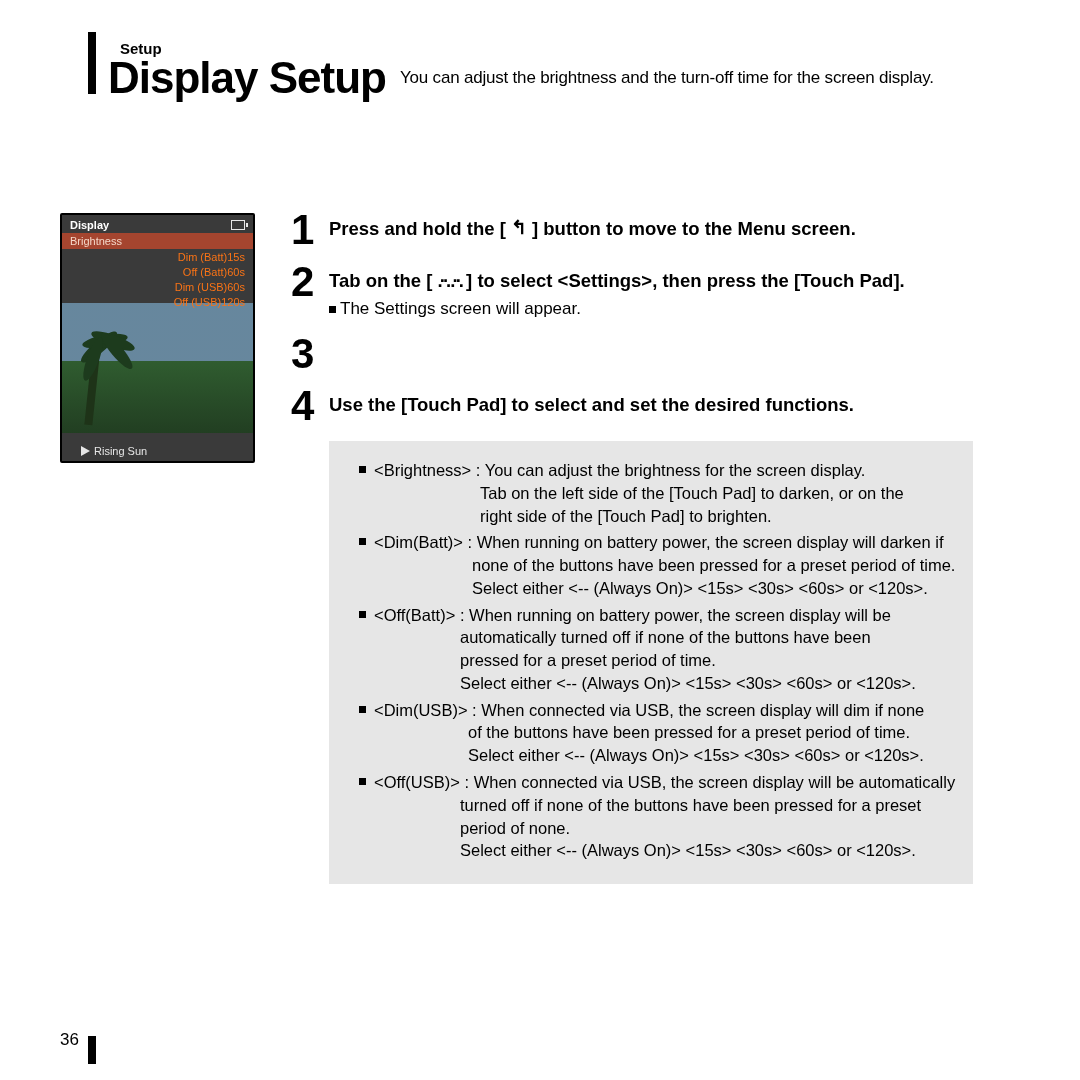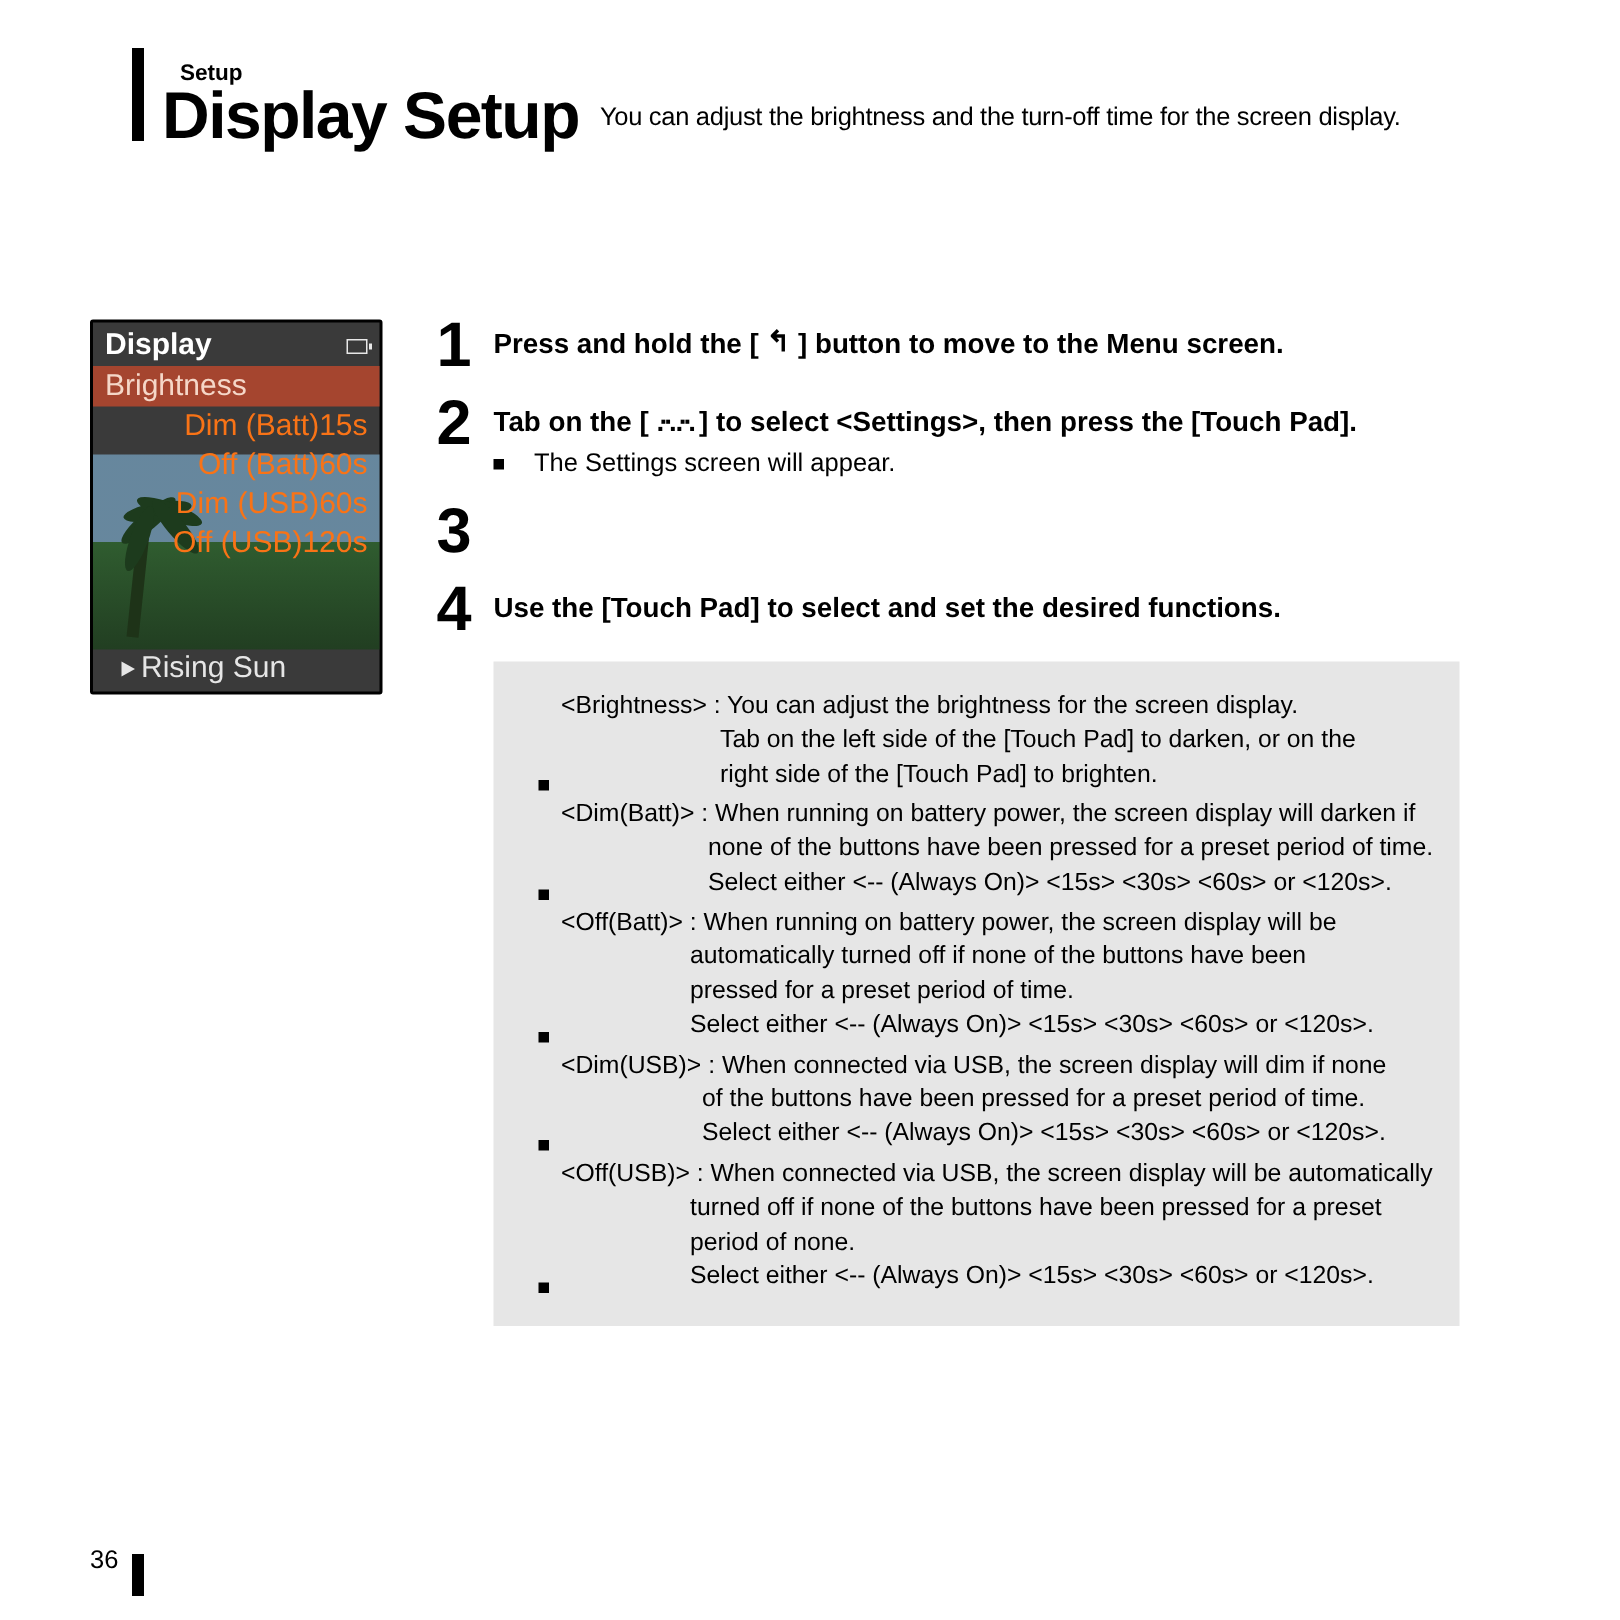--- a/index.html
+++ b/index.html
@@ -45,21 +45,21 @@
     margin-top:110px;
     gap:36px;
   }
   .device {
     width:195px; height:250px;
     border:2px solid #000;
     border-radius:2px;
     background:#3a3a3a;
     position:relative;
     color:#e8e8e8;
-    font-size:20px;
+    font-size:11px;
     flex-shrink:0;
   }
   .device-bg {
     position:absolute;
     left:0; right:0; bottom:28px; height:130px;
     background: linear-gradient(to bottom,#7aa8c8 0%,#7aa8c8 45%,#2b6b2b 45%,#174017 100%);
     opacity:0.7;
   }
   .palm {
     position:absolute;
@@ -152,21 +152,21 @@
   .step-body{ padding-top:4px; }
   .step-title{
     font-size:18.5px;
     font-weight:bold;
     line-height:1.3;
   }
   .step-sub{
     font-size:17px;
     margin-top:6px;
     display:flex;
-    gap:20px;
+    gap:4px;
     color:#000;
   }
   .sq{
     width:7px; height:7px;
     background:#000;
     margin-top:7px;
     flex-shrink:0;
   }
   .icon-menu{
     display:inline-block;
@@ -183,21 +183,20 @@
     margin-top:10px;
     background:#e6e6e6;
     padding:18px 18px 18px 30px;
     font-size:16.5px;
     line-height:1.38;
   }
   .opt{
     display:flex;
     gap:8px;
     margin-bottom:4px;
-    align-items:flex-end;
   }
   .opt .sq{ margin-top:7px; }
   .opt-text{}
   .opt-text .first-line{}
   .opt-text .rest{
     display:block;
     padding-left:106px;
   }
   .opt-text .rest2{ display:block; padding-left:86px; }
   .opt-text .rest3{ display:block; padding-left:98px; }

